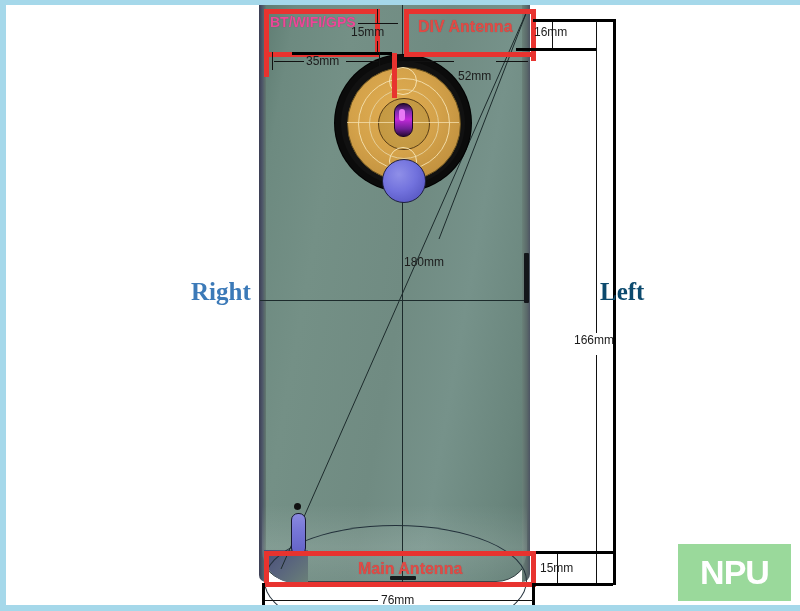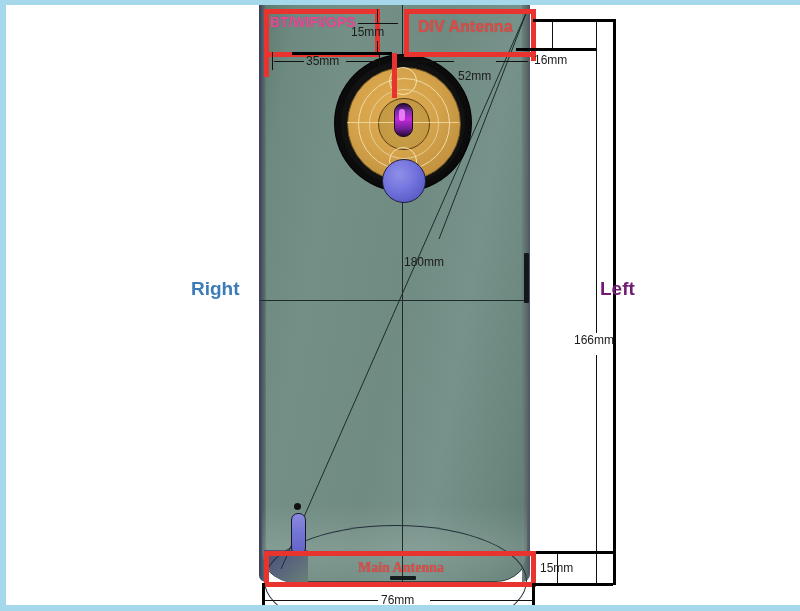--- a/index.html
+++ b/index.html
@@ -188,21 +188,21 @@
 
   .red-label {
     color: #e24a45;
     font-weight: bold;
     font-family: "Liberation Sans", sans-serif;
     white-space: nowrap;
     text-shadow: 0 0 1px rgba(100,0,0,.35);
   }
   #label-bt   { left: 264px; top: 9px;  font-size: 14px; color:#ec4899;text-align:center; }
   #label-div  { left: 412px; top: 13px; font-size: 16px; }
-  #label-main { left: 352px; top: 555px; font-size: 14px; font-family: Liberation Serif, serif; }
+  #label-main { left: 352px; top: 555px; font-size: 16px; }
 
   
   .red-stub { background: #e8332f; }
   #stub-bt-v  { left: 258px; top: 48px; width: 5px; height: 24px; }
   #stub-div-v { left: 386px; top: 48px; width: 5px; height: 45px; }
   #stub-right-v { left: 525px; top: 4px; width: 5px; height: 52px; }
 
   
   .dim-text {
     color: #1b1b1b;
@@ -227,21 +227,21 @@
 
   
   #m52-line-l { left: 403px; top: 56px; width: 45px; height: 1px; background:#111; }
   #m52-line-r { left: 490px; top: 56px; width: 32px; height: 1px; background:#111; }
   #label-52mm { left: 452px; top: 64px; }
 
   
   #t16-top { left: 527px; top: 14px; width: 80px; height: 3px; background:#000; }
   #t16-bot { left: 510px; top: 43px; width: 80px; height: 3px; background:#000; }
   #t16-tick { left: 546px; top: 17px; width: 1px; height: 26px; background:#111; }
-  #label-16mm { left: 528px; top: 20px; margin-top: 28px; }
+  #label-16mm { left: 528px; top: 20px; }
 
   
   #r166-line { left: 590px; top: 16px; width: 1px; height: 312px; background:#111; }
   #r166-line-b { left: 590px; top: 350px; width: 1px; height: 230px; background:#111; }
   #label-166mm { left: 568px; top: 328px; }
 
   
   #outer-right-v { left: 607px; top: 14px; width: 3px; height: 566px; background:#000; }
 
   
@@ -257,25 +257,25 @@
   #b76-line-r { left: 424px; top: 595px; width: 103px; height: 1px; background:#111; }
   #label-76mm { left: 375px; top: 588px; }
 
   
   #label-180mm { left: 398px; top: 250px; }
 
   
   .side-label {
     color: #3f7fbf;
     font-weight: bold;
-    font-size: 19px;
-    font-family: Liberation Sans, sans-serif;
+    font-size: 25px;
+    font-family: Liberation Serif, serif;
   }
   #label-right { left: 185px; top: 273px; color:#3c7ab8; }
-  #label-left  { left: 594px; top: 273px; color:#701a75; }
+  #label-left  { left: 594px; top: 273px; color:#0c4a6e; }
 
   
   #npu-logo {
     left: 672px; top: 539px; width: 113px; height: 57px;
     background: #9ad99b;
     display: flex; align-items: center; justify-content: center;
   }
   #npu-text {
     color: #ffffff;
     font-size: 34px;
@@ -369,14 +369,17 @@
 
   <div class="abs" id="b76-tick-l"></div>
   <div class="abs" id="b76-tick-r"></div>
   <div class="abs" id="b76-line-l"></div>
   <div class="abs" id="b76-line-r"></div>
   <div class="abs dim-text" id="label-76mm">76mm</div>
 
   <div class="abs side-label" id="label-right">Right</div>
   <div class="abs side-label" id="label-left">Left</div>
 
+  <div class="abs" id="npu-logo">
+    <span id="npu-text">NPU</span>
+  </div>
 
 </div>
 
 </body></html>

